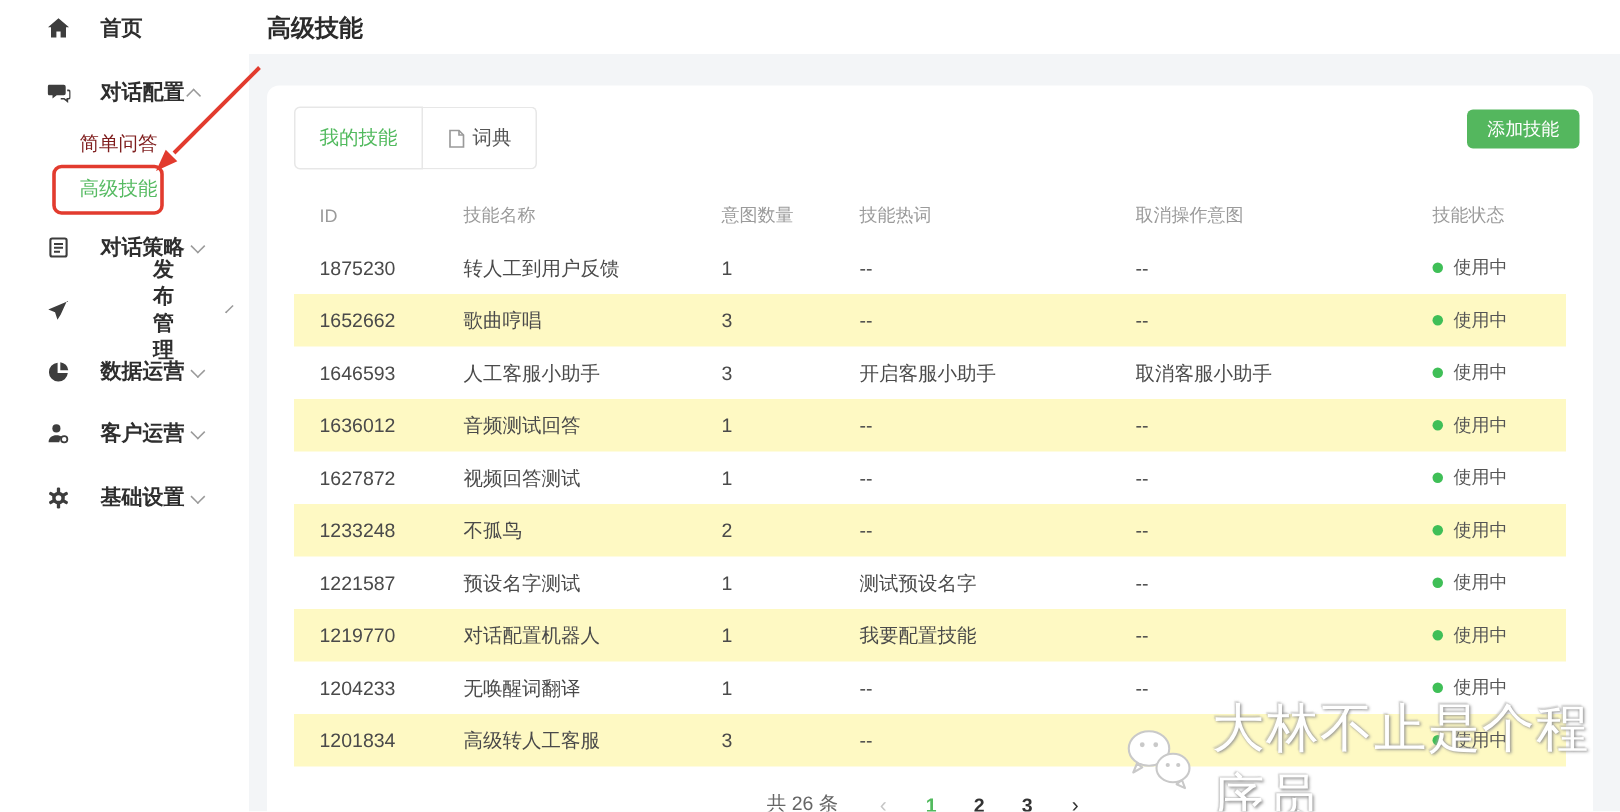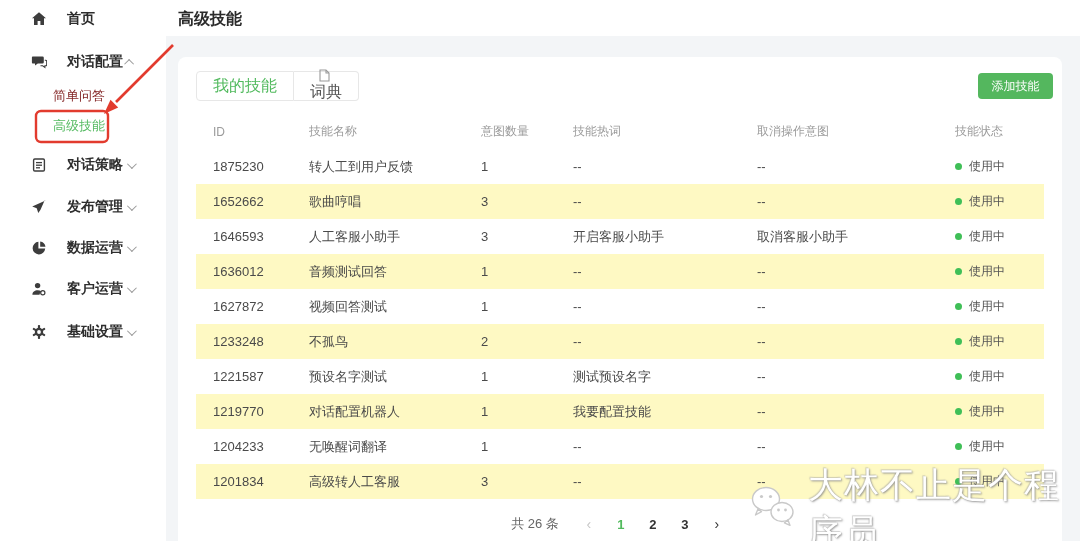--- a/index.html
+++ b/index.html
@@ -15,32 +15,32 @@
   
   .side-item { display:flex; align-items:center; height:38px; padding-left:31px; cursor:pointer; }
   .side-item .lbl { font-size:14px; font-weight:700; color:#2e2e2e; margin-left:20px; }
   .side-icon { width:16px; height:16px; flex:0 0 16px; display:flex; align-items:center; justify-content:center; }
   .caret { margin-left:auto; margin-right:32px; width:7px; height:7px; border-right:1.4px solid #9a9a9a; border-bottom:1.4px solid #9a9a9a; }
   .caret.down { transform:rotate(45deg) translateY(-2px); }
   .caret.up { transform:rotate(-135deg) translateY(-2px); }
   .side-sub { display:flex; align-items:center; height:30px; padding-left:53px; cursor:pointer; }
   .side-sub .lbl { font-size:13px; color:#7f1d1d; font-weight:400; margin-left:0; }
   .side-sub.active .lbl { color:#57bb63; }
-  .mt5{margin-top:5px;} .mt4{margin-top:4px;} .mt3{margin-top:3px;}
+  .mt5{margin-top:5px;} .mt4{margin-top:4px;gap:35px;} .mt3{margin-top:3px;}
 
   
   .annotation { position:absolute; left:0; top:0; width:1080px; height:541px; z-index:9; pointer-events:none; }
 
   
   .card { position:absolute; left:178px; top:57px; width:884px; height:500px; background:#fff; border-radius:8px; z-index:2; padding:14px 18px 0 18px; }
 
   .tabs { display:flex; }
-  .tab { height:30px; display:flex; align-items:center; justify-content:center; padding:0 16px; border:1px solid #e7e7e7; background:#fff; font-size:16px; color:#555; cursor:pointer; }
+  .tab { height:42px; display:flex; align-items:center; justify-content:center; padding:0 16px; border:1px solid #e7e7e7; background:#fff; font-size:13px; color:#555; cursor:pointer; }
   .tab:first-child { border-radius:4px 0 0 4px; }
-  .tab:last-child { border-radius:0 4px 4px 0; border-left:none;flex-direction:column; }
+  .tab:last-child { border-radius:0 4px 4px 0; border-left:none; }
   .tab.active { color:#52ba5e; }
   .tab .dict-ic { margin-right:5px; display:flex; }
 
   .add-btn { position:absolute; top:16px; right:9px; width:75px; height:26px; background:#54b75e; color:#fff; font-size:12px; border:none; border-radius:4px; cursor:pointer; display:flex; align-items:center; justify-content:center;font-family:Liberation Mono, monospace; }
 
   
   table { border-collapse:collapse; width:848px; margin-top:17px; table-layout:fixed; }
   col.c0{width:96px;} col.c1{width:172px;} col.c2{width:92px;} col.c3{width:184px;} col.c4{width:198px;} col.c5{width:106px;}
   thead th { font-size:12px; font-weight:400; color:#9b9b9b; text-align:left; padding:5px 8px 9px 17px; white-space:nowrap; }
   tbody td { font-size:13px; color:#4a4a4a; height:35px; padding:0 8px 0 17px; white-space:nowrap; overflow:hidden; }

